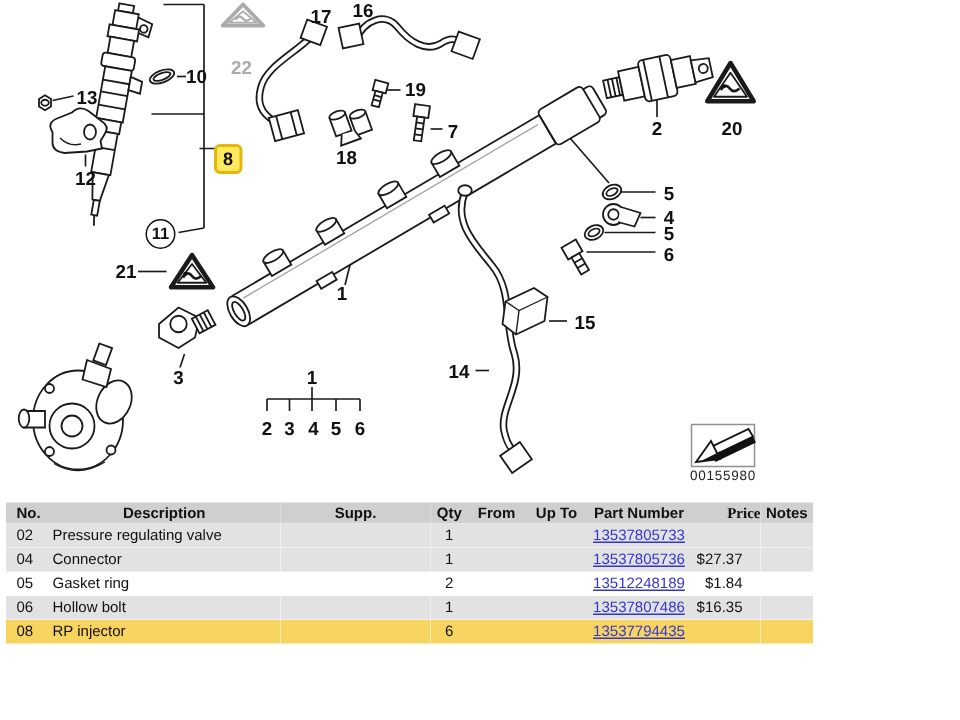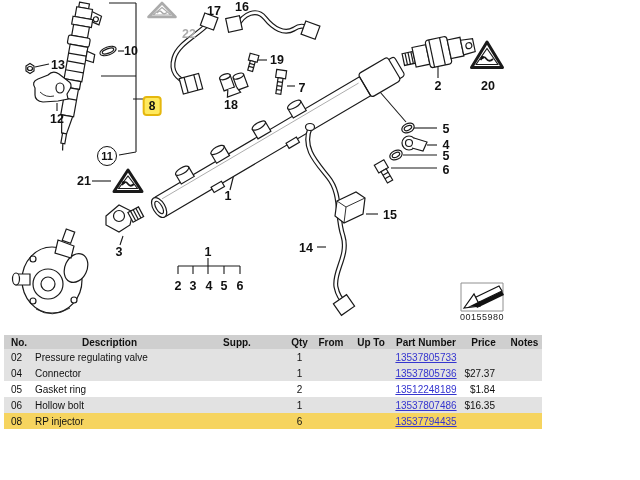--- a/index.html
+++ b/index.html
@@ -35,21 +35,21 @@
     font:9px "Liberation Sans", sans-serif; color:#222; letter-spacing:0.5px;
   }
   
   #table-wrap { position:absolute; left:4px; top:335px; width:538px; }
   table { border-collapse:collapse; table-layout:fixed; width:538px;
           font:10px "Liberation Sans", sans-serif; color:#111; }
   th { background:#cfcfcf; font-weight:bold; height:14px; padding:0; text-align:center; }
   td { height:16px; padding:0; text-align:center; overflow:hidden; white-space:nowrap; }
   th.c0, td.c0 { text-align:left; padding-left:7px; }
   td.c1 { text-align:left; padding-left:3px; }
-  th.c7 { text-align:center; }
+  th.c7 { text-align:right;font-family:Liberation Serif, serif; }
   td.c7 { text-align:right; padding-right:12px; }
   tr.stripe td { background:#e2e2e2; }
   tr.selected td { background:#f6d45f;margin-top:14px; }
   td a { color:#3535cf; text-decoration:underline; cursor:pointer; }
 </style>
 </head>
 <body>
 
 <div id="screen">
 
@@ -287,21 +287,21 @@
     </svg>
 
     <div id="callout-layer">
         <div class="callout plain" style="left: 58px; top: 65px;">13</div>
         <div class="callout plain" style="left: 131px; top: 51px;">10</div>
         <div class="callout plain" style="left: 57px; top: 119px;">12</div>
         <div class="callout boxed" style="left: 152px; top: 106px;">8</div>
         <div class="callout circled" style="left: 107px; top: 156px;">11</div>
         <div class="callout plain" style="left: 84px; top: 181px;">21</div>
         <div class="callout plain" style="left: 119px; top: 252px;">3</div>
-        <div class="callout gray" style="left: 161px; top: 34px; margin-left: 28px;">22</div>
+        <div class="callout gray" style="left: 161px; top: 45px;">22</div>
         <div class="callout plain" style="left: 214px; top: 11px;">17</div>
         <div class="callout plain" style="left: 242px; top: 7px;">16</div>
         <div class="callout plain" style="left: 277px; top: 60px;">19</div>
         <div class="callout plain" style="left: 231px; top: 105px;">18</div>
         <div class="callout plain" style="left: 302px; top: 88px;">7</div>
         <div class="callout plain" style="left: 438px; top: 86px;">2</div>
         <div class="callout plain" style="left: 488px; top: 86px;">20</div>
         <div class="callout plain" style="left: 446px; top: 129px;">5</div>
         <div class="callout plain" style="left: 446px; top: 145px;">4</div>
         <div class="callout plain" style="left: 446px; top: 156px;">5</div>

